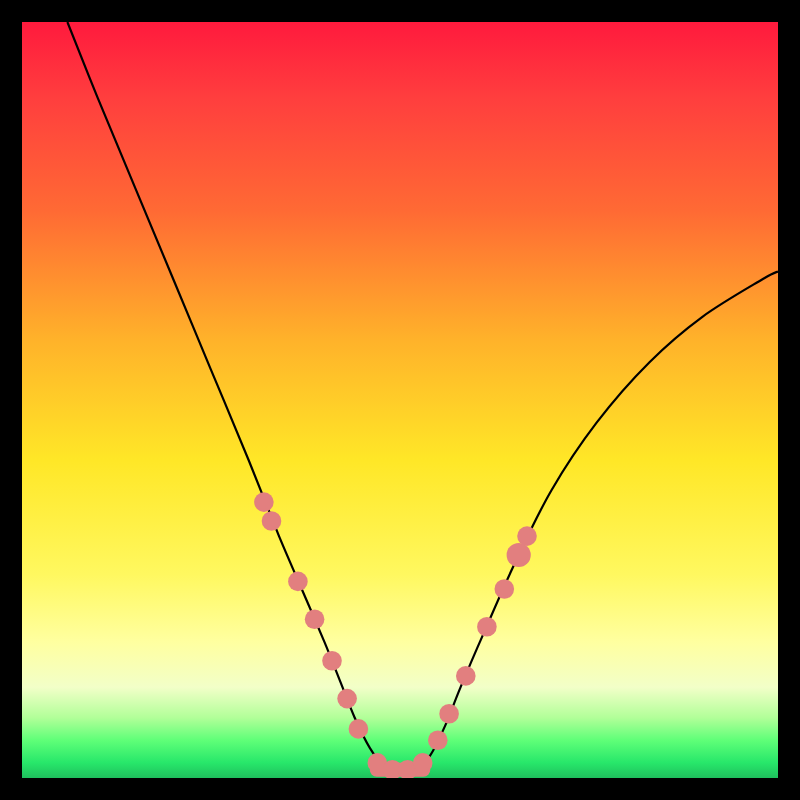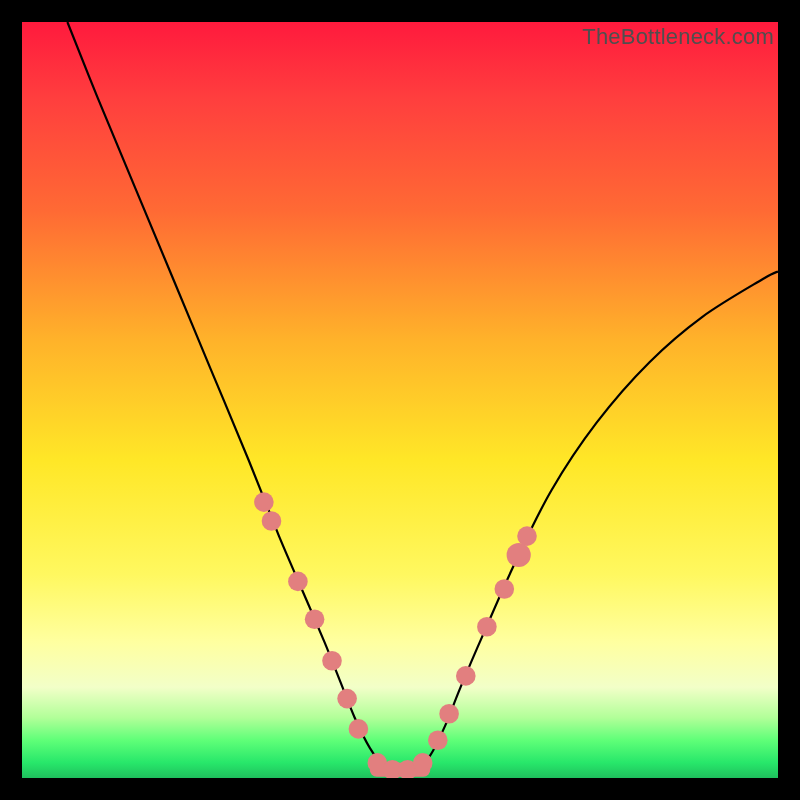--- a/index.html
+++ b/index.html
@@ -81,14 +81,13 @@
           <circle cx="415.8" cy="718.2" r="9.8" fill="#e27f7f"></circle>
           <circle cx="427.1" cy="691.7" r="9.8" fill="#e27f7f"></circle>
           <circle cx="443.8" cy="653.9" r="9.8" fill="#e27f7f"></circle>
           <circle cx="464.9" cy="604.8" r="9.8" fill="#e27f7f"></circle>
           <circle cx="482.3" cy="567.0" r="9.8" fill="#e27f7f"></circle>
           <circle cx="496.7" cy="533.0" r="12.1" fill="#e27f7f"></circle>
           <circle cx="505.0" cy="514.1" r="9.8" fill="#e27f7f"></circle>
         </g>
     </svg>
   </div>
-  <div class="watermark">TheBottleneck.com</div>
 </div>
 
 </body></html>

